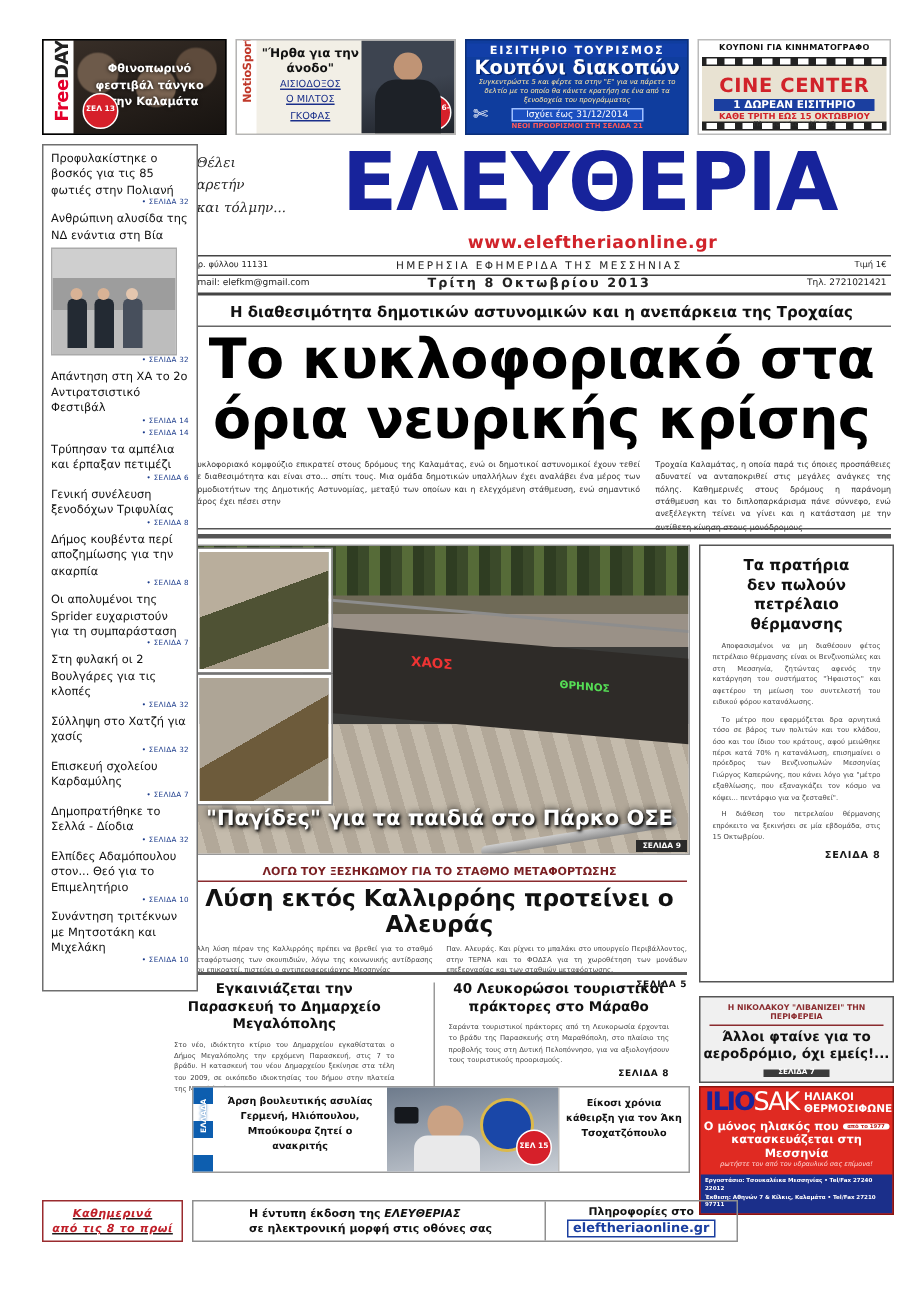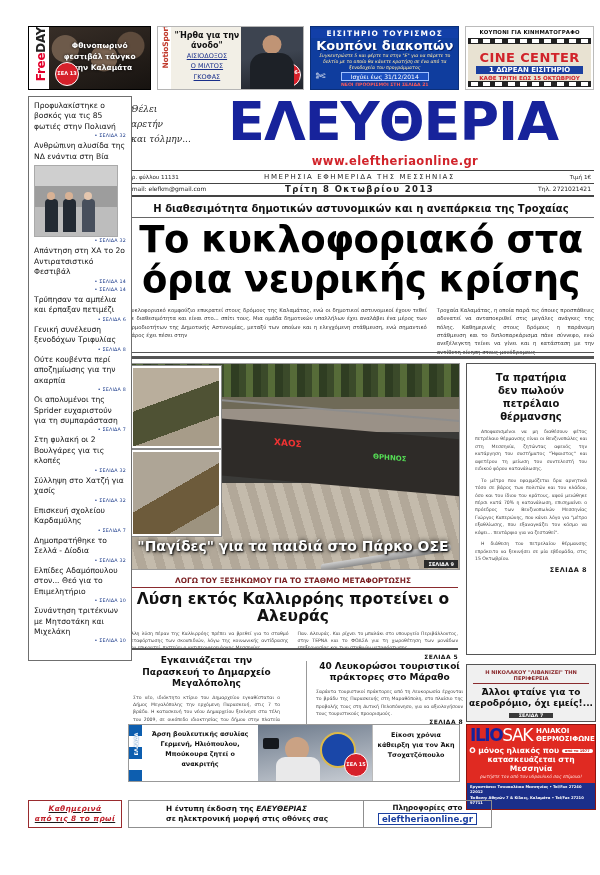--- a/index.html
+++ b/index.html
@@ -118,21 +118,21 @@
 
   
   .sec2{position:absolute;left:128px;top:576px;width:330px;}
   .sec2 .k{text-align:center;font-size:7.4px;color:#7a1f22;font-weight:bold;border-bottom:1px solid #8a2b2e;padding-bottom:2px;}
   .sec2 .h{text-align:center;font-size:15.5px;font-weight:bold;color:#111;margin-top:3px;line-height:1.12;}
   .sec2 .cols{display:flex;gap:9px;margin-top:4px;font-size:4.6px;line-height:1.6;color:#444;text-align:justify;}
   .sec2 .pg{font-weight:bold;font-size:6px;text-align:right;letter-spacing:.4px;color:#111;}
   .thickrule{position:absolute;left:128px;top:648px;width:330px;border-top:2px solid #555;}
 
   
-  .two{position:absolute;left:133px;top:655px;width:330px;display:flex;gap:26px;align-items:center;}
+  .two{position:absolute;left:116px;top:655px;width:330px;display:flex;gap:26px;}
   .two .col{flex:1;}
   .two .col + .col{border-left:1px solid #999;padding-left:9px;}
   .two h4{margin:0;text-align:center;font-size:9px;line-height:1.28;color:#111;}
   .two p{margin:4px 0 0;font-size:4.6px;line-height:1.6;text-align:justify;color:#444;}
   .two .pg{font-weight:bold;font-size:6px;text-align:right;letter-spacing:.4px;color:#111;margin-top:1px;}
 
   
   .airbox{position:absolute;left:466px;top:664px;width:128px;height:56px;border:1px solid #555;background:#f0f0f0;}
   .airbox .k{text-align:center;font-size:5.2px;font-weight:bold;color:#8a2b2e;border-bottom:1px solid #8a2b2e;margin:4px 6px 3px;padding-bottom:2px;}
   .airbox .h{text-align:center;font-size:9px;font-weight:bold;color:#111;line-height:1.25;}
@@ -416,21 +416,21 @@
     <div class="sb-pg">• ΣΕΛΙΔΑ 14</div>
 
     <div class="sb-pg">• ΣΕΛΙΔΑ 14</div>
 
     <div class="sb-item">Τρύπησαν τα αμπέλια και έρπαξαν πετιμέζι</div>
     <div class="sb-pg">• ΣΕΛΙΔΑ 6</div>
 
     <div class="sb-item">Γενική συνέλευση ξενοδόχων Τριφυλίας</div>
     <div class="sb-pg">• ΣΕΛΙΔΑ 8</div>
 
-    <div class="sb-item">Ούτε κουβέντα περί αποζημίωσης για την ακαρπία</div>
+    <div class="sb-item">Δήμος κουβέντα περί αποζημίωσης για την ακαρπία</div>
     <div class="sb-pg">• ΣΕΛΙΔΑ 8</div>
 
     <div class="sb-item">Οι απολυμένοι της Sprider ευχαριστούν για τη συμπαράσταση</div>
     <div class="sb-pg">• ΣΕΛΙΔΑ 7</div>
 
     <div class="sb-item">Στη φυλακή οι 2 Βουλγάρες για τις κλοπές</div>
     <div class="sb-pg">• ΣΕΛΙΔΑ 32</div>
 
     <div class="sb-item">Σύλληψη στο Χατζή για χασίς</div>
     <div class="sb-pg">• ΣΕΛΙΔΑ 32</div>

